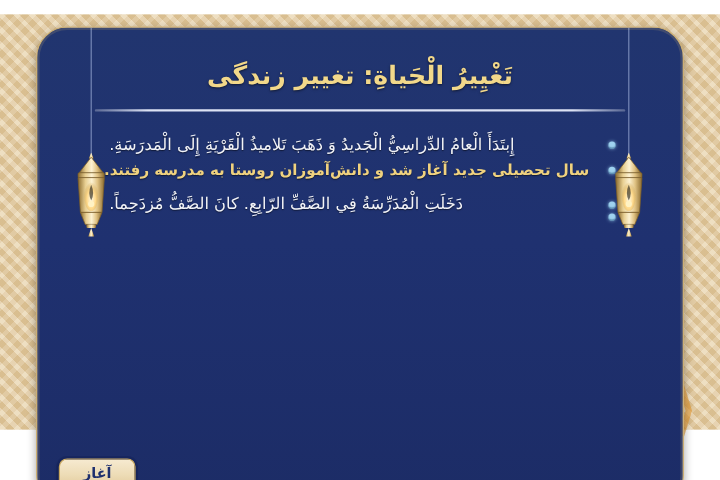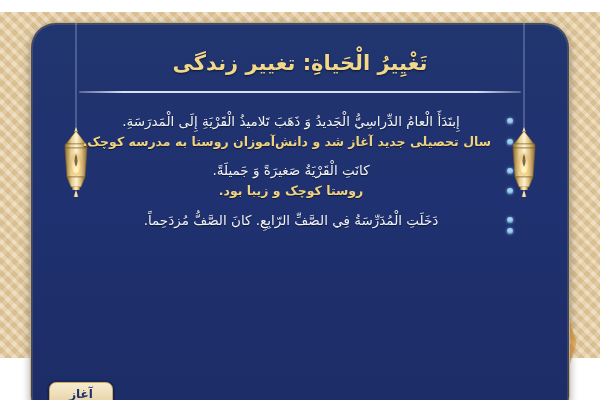--- a/index.html
+++ b/index.html
@@ -128,21 +128,21 @@
   .content {
     position:absolute;
     left:60px; right:78px;
     top:88px;
     direction:rtl;
   }
   .pair { margin-bottom:9px; }
 
   .line {
     position:relative;
-    text-align:center;
+    text-align:left;
     white-space:nowrap;
     line-height:1.55;
   }
   .line-ar {
     color:#f3f4f8;
     font-size:13.5px;
     font-family:"DejaVu Sans", sans-serif;
     text-shadow:0 1px 1px rgba(0,0,0,.5);
   }
   .line-fa {
@@ -258,38 +258,28 @@
 
     <div class="content">
 
       <div class="pair">
         <div class="line line-ar">
           <span class="bullet"></span>
           <span>إِبتَدَأَ الْعامُ الدِّراسِيُّ الْجَديدُ وَ ذَهَبَ تَلاميذُ الْقَرْيَةِ إِلَى الْمَدرَسَةِ.</span>
         </div>
         <div class="line line-fa">
           <span class="bullet"></span>
-          <span>سال تحصیلی جدید آغاز شد و دانش‌آموزان روستا به مدرسه کوچک.</span>
-        </div>
-      </div>
+          <span>سال تحصیلی جدید آغاز شد و دانش‌آموزان روستا به مدرسه رفتند.</span>
+        </div>
+      </div>
+
 
       <div class="pair">
         <div class="line line-ar">
           <span class="bullet"></span>
-          <span>كانَتِ الْقَرْيَةُ صَغيرَةً وَ جَميلَةً.</span>
-        </div>
-        <div class="line line-fa">
-          <span class="bullet"></span>
-          <span>روستا کوچک و زیبا بود.</span>
-        </div>
-      </div>
-
-      <div class="pair">
-        <div class="line line-ar">
-          <span class="bullet"></span>
           <span>دَخَلَتِ الْمُدَرِّسَةُ فِي الصَّفِّ الرّابِعِ. كانَ الصَّفُّ مُزدَحِماً.</span>
         </div>
         <div class="line line-fa">
           <span class="bullet"></span>
         </div>
       </div>
 
     </div>
 
     <div class="index-btn">آغاز</div>

